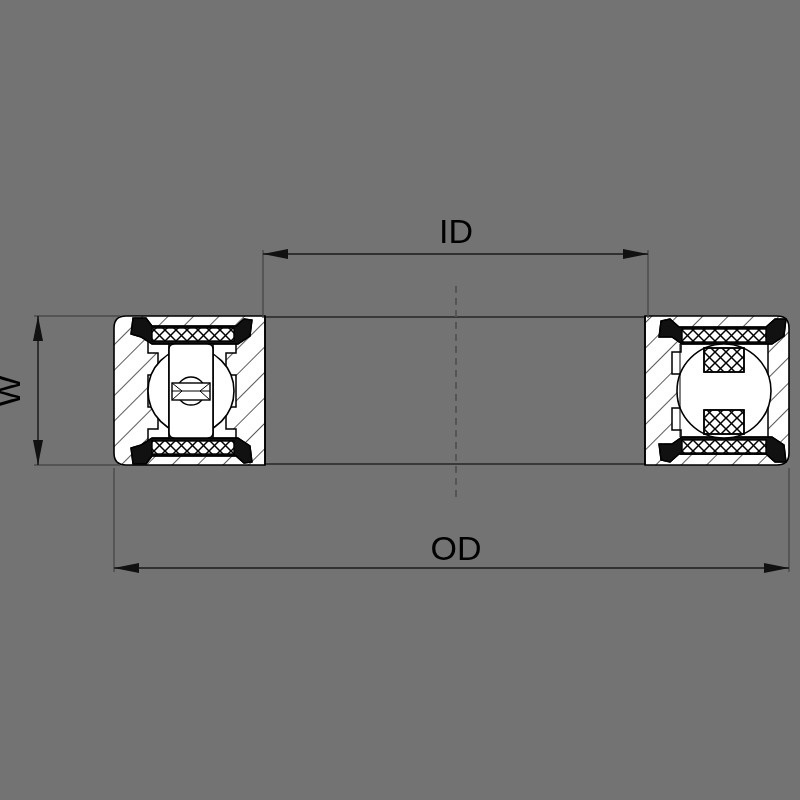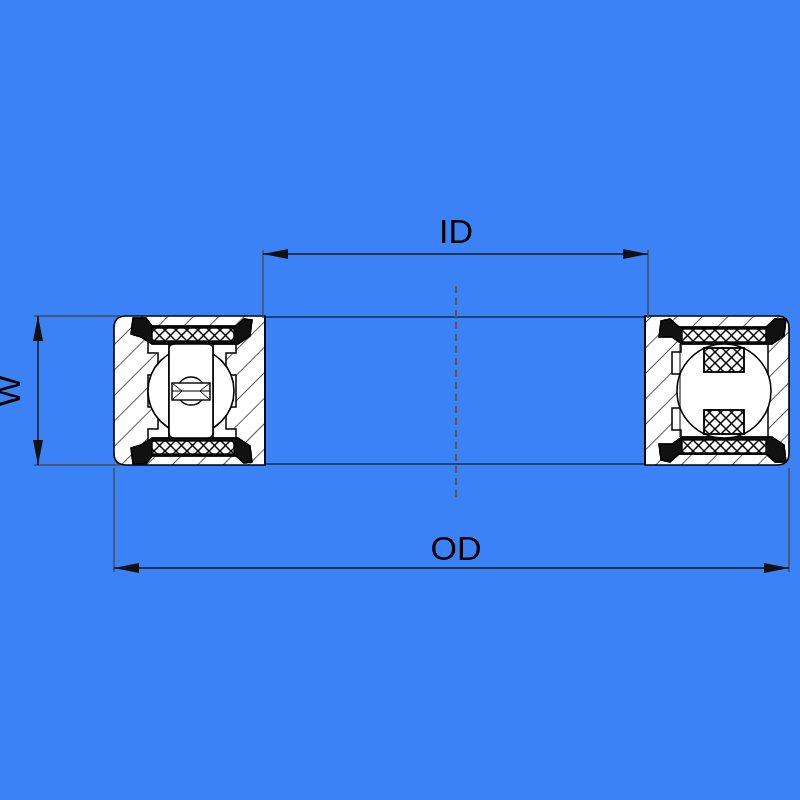--- a/index.html
+++ b/index.html
@@ -10,21 +10,21 @@
   body {
     width: 800px;
     height: 800px;
     font-family: "Liberation Sans", sans-serif;
     overflow: hidden;
   }
   #drawing-root {
     position: relative;
     width: 800px;
     height: 800px;
-    background: #3b82f6;
+    background: #737373;
   }
   svg#bearing-svg {
     display: block;
     width: 800px;
     height: 800px;
   }
   .dim-label {
     font-family: "Liberation Sans", sans-serif;
     font-size: 34px;
     fill: #000000;

